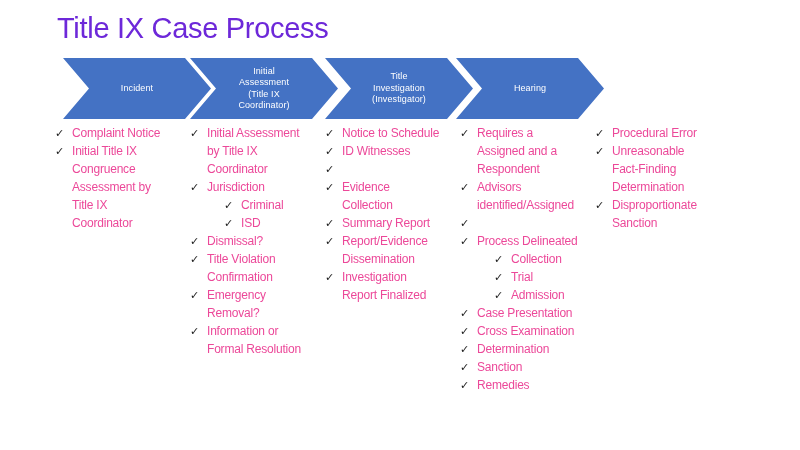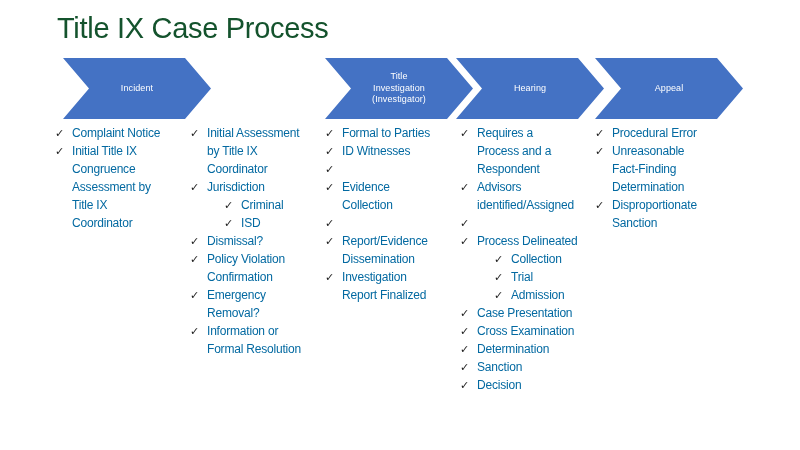--- a/index.html
+++ b/index.html
@@ -15,21 +15,21 @@
     overflow: hidden;
     font-family: "Liberation Sans", sans-serif;
   }
   .title {
     position: absolute;
     left: 57px;
     top: 12px;
     margin: 0;
     font-size: 29px;
     font-weight: 400;
-    color: #14532d;
+    color: #6d28d9;
     letter-spacing: -0.3px;
     white-space: nowrap;
   }
   .chevrons {
     position: absolute;
     top: 58px;
     left: 0;
     width: 100%;
     height: 61px;
   }
@@ -74,44 +74,47 @@
   .check {
     flex: 0 0 17px;
     width: 17px;
     font-size: 11px;
     line-height: 18px;
     color: #1c1c1c;
   }
   .itext {
     font-size: 12px;
     line-height: 18px;
-    color: #0369a1;
+    color: #ec4899;
     letter-spacing: -0.2px;
     white-space: pre-line;
   }
 </style>
 </head>
 <body>
 
 <div id="slide">
   <h1 class="title">Title IX Case Process</h1>
   <div class="chevrons">
       <div class="chevron" style="left: 63px;">
         <span class="chevron-label">Incident</span>
       </div>
+      <div class="chevron" style="left: 190px;">
+        <span class="chevron-label">Initial
+Assessment
+(Title IX
+Coordinator)</span>
+      </div>
       <div class="chevron" style="left: 325px;">
         <span class="chevron-label">Title
 Investigation
 (Investigator)</span>
       </div>
       <div class="chevron" style="left: 456px;">
         <span class="chevron-label">Hearing</span>
-      </div>
-      <div class="chevron" style="left: 595px;">
-        <span class="chevron-label">Appeal</span>
       </div>
     </div>
   <div class="columns">
       <div class="col" style="left: 55px;">
         <div class="item">
           <span class="check">✓</span>
           <span class="itext">Complaint Notice</span>
         </div>
         <div class="item">
           <span class="check">✓</span>
@@ -140,70 +143,71 @@
         <div class="item sub">
           <span class="check">✓</span>
           <span class="itext">ISD</span>
         </div>
         <div class="item">
           <span class="check">✓</span>
           <span class="itext">Dismissal?</span>
         </div>
         <div class="item">
           <span class="check">✓</span>
-          <span class="itext">Policy Violation
+          <span class="itext">Title Violation
 Confirmation</span>
         </div>
         <div class="item">
           <span class="check">✓</span>
           <span class="itext">Emergency
 Removal?</span>
         </div>
         <div class="item">
           <span class="check">✓</span>
           <span class="itext">Information or
 Formal Resolution</span>
         </div>
       </div>
       <div class="col" style="left: 325px;">
         <div class="item">
           <span class="check">✓</span>
-          <span class="itext">Formal to Parties</span>
+          <span class="itext">Notice to Schedule</span>
         </div>
         <div class="item">
           <span class="check">✓</span>
           <span class="itext">ID Witnesses</span>
         </div>
         <div class="item">
           <span class="check">✓</span>
         </div>
         <div class="item">
           <span class="check">✓</span>
           <span class="itext">Evidence
 Collection</span>
         </div>
         <div class="item">
           <span class="check">✓</span>
+          <span class="itext">Summary Report</span>
         </div>
         <div class="item">
           <span class="check">✓</span>
           <span class="itext">Report/Evidence
 Dissemination</span>
         </div>
         <div class="item">
           <span class="check">✓</span>
           <span class="itext">Investigation
 Report Finalized</span>
         </div>
       </div>
       <div class="col" style="left: 460px;">
         <div class="item">
           <span class="check">✓</span>
           <span class="itext">Requires a
-Process and a
+Assigned and a
 Respondent</span>
         </div>
         <div class="item">
           <span class="check">✓</span>
           <span class="itext">Advisors
 identified/Assigned</span>
         </div>
         <div class="item">
           <span class="check">✓</span>
         </div>
@@ -234,21 +238,21 @@
         <div class="item">
           <span class="check">✓</span>
           <span class="itext">Determination</span>
         </div>
         <div class="item">
           <span class="check">✓</span>
           <span class="itext">Sanction</span>
         </div>
         <div class="item">
           <span class="check">✓</span>
-          <span class="itext">Decision</span>
+          <span class="itext">Remedies</span>
         </div>
       </div>
       <div class="col" style="left: 595px;">
         <div class="item">
           <span class="check">✓</span>
           <span class="itext">Procedural Error</span>
         </div>
         <div class="item">
           <span class="check">✓</span>
           <span class="itext">Unreasonable

